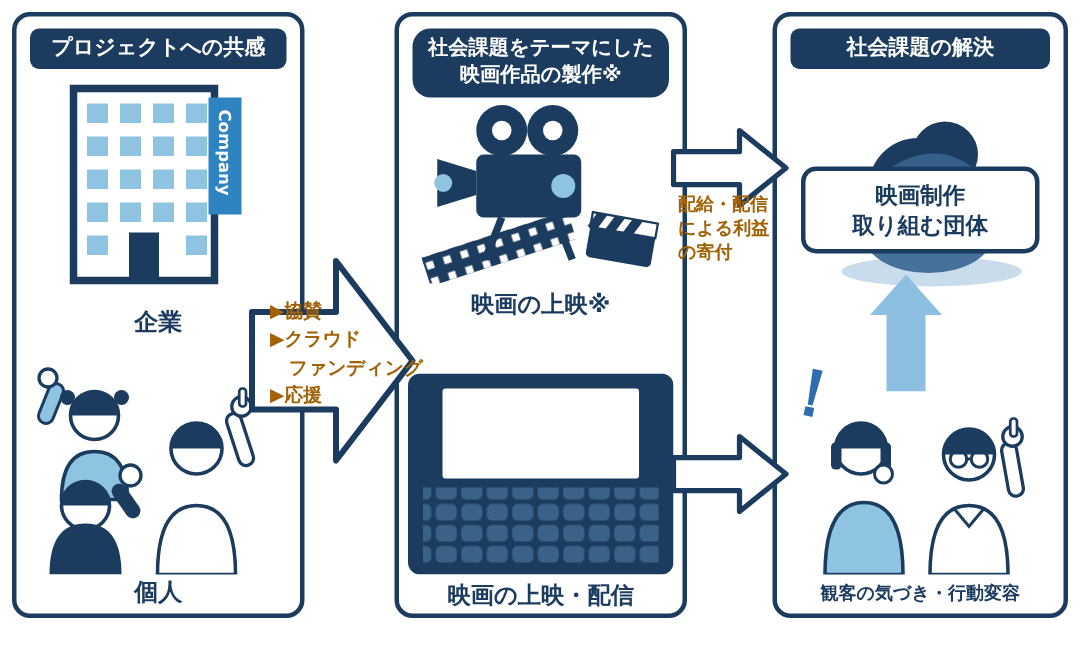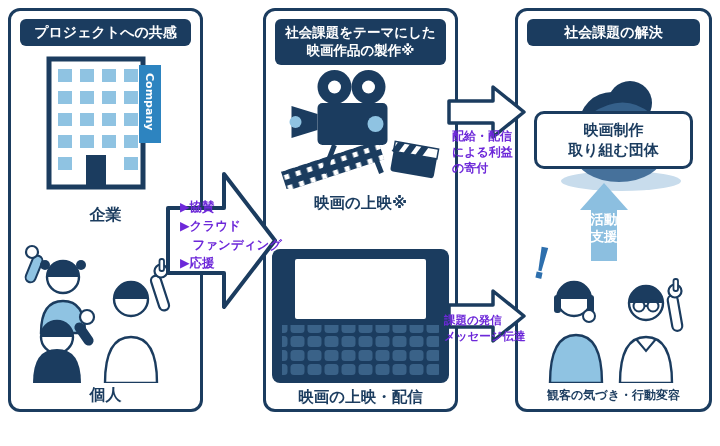--- a/index.html
+++ b/index.html
@@ -10,21 +10,21 @@
   #panel-left{left:8px;width:195px;}
   #panel-middle{left:263px;width:195px;}
   #panel-right{left:515px;width:197px;}
   .panel-title{position:absolute;left:9px;right:9px;background:#1b3c5f;color:#fff;font-weight:bold;
                border-radius:6px;display:flex;align-items:center;justify-content:center;
                text-align:center;line-height:1.32;}
   #title-left{top:8px;height:27px;font-size:14px;}
   #title-middle{top:8px;height:46px;font-size:13.5px;}
   #title-right{top:8px;height:27px;font-size:14px;}
   .caption{position:absolute;left:0;right:0;text-align:center;font-weight:bold;color:#1b3c5f;}
-  .pre{white-space:pre-line;}
+  .pre{white-space:pre-line;border-radius:12px;}
   .abs{position:absolute;}
   
   #building-svg{left:20px;top:42px;width:150px;height:148px;}
   #caption-company{top:194px;font-size:16px;}
   #people-svg{left:12px;top:214px;width:165px;height:158px;}
   #caption-individual{top:374px;font-size:16px;}
   
   #camera-svg{left:12px;top:56px;width:168px;height:122px;}
   #caption-production{top:182px;font-size:15.5px;}
   #cinema-svg{left:6px;top:238px;width:177px;height:134px;}
@@ -35,21 +35,21 @@
            border:3px solid #1b3c5f;border-radius:10px;display:flex;align-items:center;
            justify-content:center;text-align:center;font-weight:bold;font-size:15px;line-height:1.35;}
   #support-arrow-svg{left:62px;top:172px;width:48px;height:78px;}
   #support-arrow-label{position:absolute;left:62px;top:200px;width:48px;text-align:center;
            color:#fff;font-weight:bold;font-size:13.5px;line-height:1.25;}
   #exclamation{position:absolute;left:2px;top:230px;font-size:44px;font-weight:bold;
            color:#2d6fad;transform:rotate(12deg);line-height:1;}
   #audience-svg{left:6px;top:250px;width:176px;height:122px;}
   #caption-audience{top:376px;font-size:12px;}
   
-  .gap-label{position:absolute;font-weight:bold;color:#6d28d9;}
+  .gap-label{position:absolute;font-weight:bold;color:#a16207;}
   #arrow-lm{position:absolute;left:166px;top:168px;width:112px;height:145px;}
   #bullets{left:180px;top:198px;width:112px;font-size:12.5px;line-height:1.5;}
   #arrow-mr-top{position:absolute;left:447px;top:84px;width:80px;height:56px;}
   #label-mr-top{left:452px;top:128px;width:72px;font-size:12px;line-height:1.35;}
   #arrow-mr-bottom{position:absolute;left:447px;top:288px;width:80px;height:56px;}
   #label-mr-bottom{left:444px;top:312px;width:90px;font-size:11.5px;line-height:1.4;}
   #footnote{position:absolute;left:0;top:425px;width:714px;text-align:right;
             font-size:11px;color:#1b3c5f;}
 </style>
 </head>
@@ -176,22 +176,20 @@
       <circle cx="84" cy="54" r="22" fill="#1b3c5f"></circle>
       <path d="M48,68 q30,-20 54,0" stroke="#35608a" stroke-width="9" fill="none" stroke-linecap="round"></path>
     </svg>
 
     <div id="org-box" class="pre">映画制作
 取り組む団体</div>
 
     <svg id="support-arrow-svg" class="abs" viewBox="0 0 48 78">
       <polygon points="24,0 48,27 37,27 37,78 11,78 11,27 0,27" fill="#8cbfe0"></polygon>
     </svg>
-    <div id="support-arrow-label" class="pre">活動
-支援</div>
 
     <div id="exclamation">！</div>
 
     <svg id="audience-svg" class="abs" viewBox="0 0 172 122">
 
       <circle cx="48" cy="38" r="17" fill="#fff" stroke="#1b3c5f" stroke-width="2.4"></circle>
       <path d="M31,38 a17,17 0 0 1 34,0 z" fill="#1b3c5f"></path>
       <rect x="28" y="34" width="7" height="18" rx="3" fill="#1b3c5f"></rect>
       <rect x="61" y="34" width="7" height="18" rx="3" fill="#1b3c5f"></rect>
       <path d="M24,122 q0,-48 26,-48 q26,0 26,48 z" fill="#8fc3e2" stroke="#1b3c5f" stroke-width="2.4"></path>
@@ -223,16 +221,14 @@
   <svg id="arrow-mr-top" viewBox="0 0 80 56">
     <polygon points="2,17 46,17 46,3 77,28 46,53 46,39 2,39" fill="#fff" stroke="#1b3c5f" stroke-width="3.5" stroke-linejoin="round"></polygon>
   </svg>
   <div id="label-mr-top" class="gap-label pre">配給・配信
 による利益
 の寄付</div>
 
   <svg id="arrow-mr-bottom" viewBox="0 0 80 56">
     <polygon points="2,17 46,17 46,3 77,28 46,53 46,39 2,39" fill="#fff" stroke="#1b3c5f" stroke-width="3.5" stroke-linejoin="round"></polygon>
   </svg>
-  <div id="label-mr-bottom" class="gap-label pre">課題の発信
-メッセージ伝達</div>
 
 </div>
 
 </body></html>

